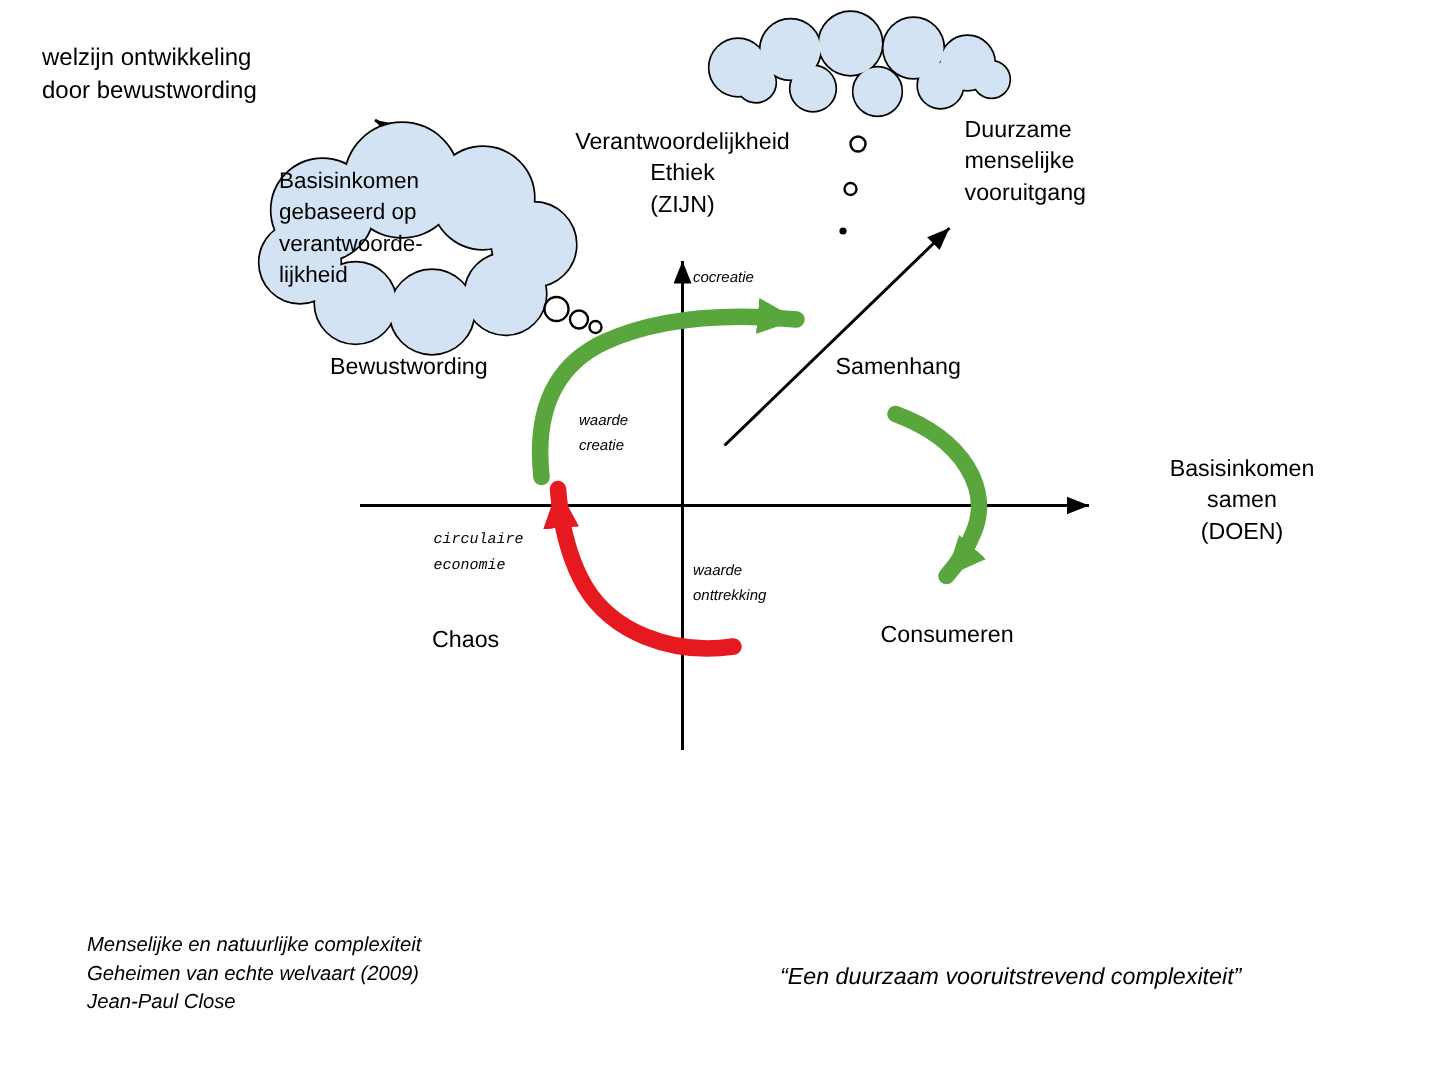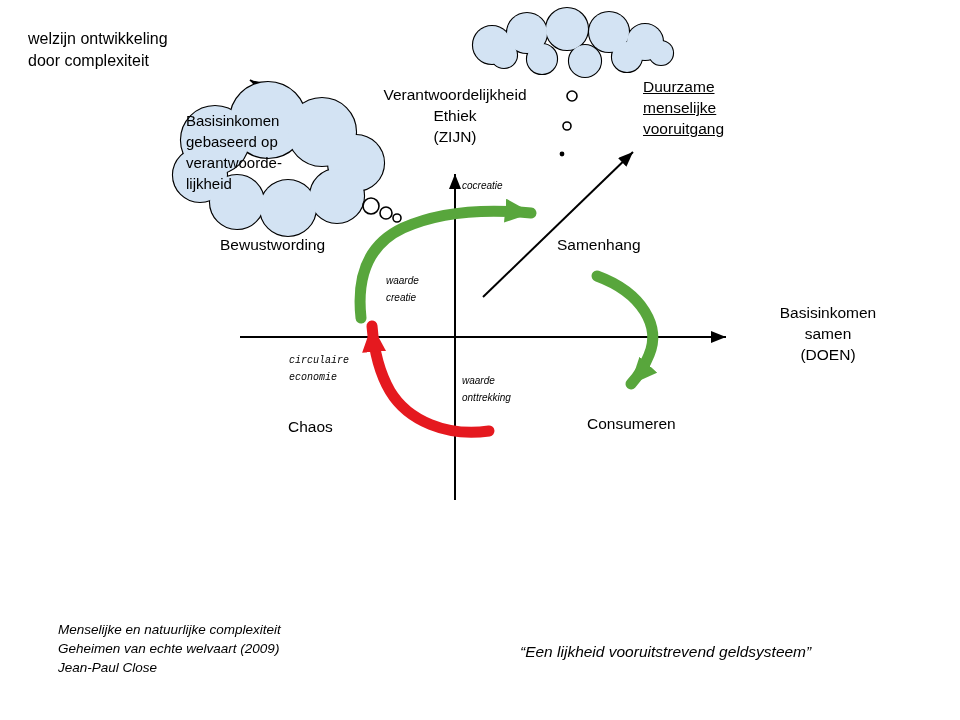--- a/index.html
+++ b/index.html
@@ -121,38 +121,38 @@
     <line x1="240" y1="337" x2="726" y2="337" class="axis" marker-end="url(#head-black)"></line>
     <line x1="483" y1="297" x2="633" y2="152" class="axis" marker-end="url(#head-black)"></line>
 
     <path class="flow-green" d="M 361 318 C 356 272 371 243 403 228 C 434 214 477 208 531 213" marker-end="url(#head-green)"></path>
     <path class="flow-green" d="M 597 276 C 643 293 661 327 649 355 C 645 365 640 374 631 384" marker-end="url(#head-green)"></path>
     <path class="flow-red" d="M 489 431 C 447 437 408 421 390 391 C 379 372 374 351 372 326" marker-end="url(#head-red)"></path>
   </svg>
 
   <div class="txt big" style="left:28px; top:28px;">
     <div>welzijn ontwikkeling</div>
-    <div>door complexiteit</div>
+    <div>door bewustwording</div>
   </div>
 
 
   <div class="txt cloud-txt" style="left:186px; top:110px; width:190px;">
     <div>Basisinkomen</div>
     <div>gebaseerd op</div>
     <div>verantwoorde-</div>
     <div>lijkheid</div>
   </div>
 
   <div class="txt lbl center" style="left:350px; top:84px; width:210px;">
     <div>Verantwoordelijkheid</div>
     <div>Ethiek</div>
     <div>(ZIJN)</div>
   </div>
 
-  <div class="txt lbl" style="left:643px; top:76px;text-decoration:underline;">
+  <div class="txt lbl" style="left:643px; top:76px;">
     <div>Duurzame</div>
     <div>menselijke</div>
     <div>vooruitgang</div>
   </div>
 
   <div class="txt lbl center" style="left:768px; top:302px; width:120px;">
     <div>Basisinkomen</div>
     <div>samen</div>
     <div>(DOEN)</div>
   </div>
@@ -181,15 +181,15 @@
     <div>circulaire</div>
     <div>economie</div>
   </div>
 
   <div class="txt itl" style="left:58px; top:620px; font-size:13.5px; line-height:19px;">
     <div>Menselijke en natuurlijke complexiteit</div>
     <div>Geheimen van echte welvaart (2009)</div>
     <div>Jean-Paul Close</div>
   </div>
 
-  <div class="txt" style="left:520px; top:643px; font-style:italic; font-size:15.5px;">“Een lijkheid vooruitstrevend geldsysteem”</div>
+  <div class="txt" style="left:520px; top:643px; font-style:italic; font-size:15.5px;">“Een duurzaam vooruitstrevend complexiteit”</div>
 
 </div>
 
 </body></html>

